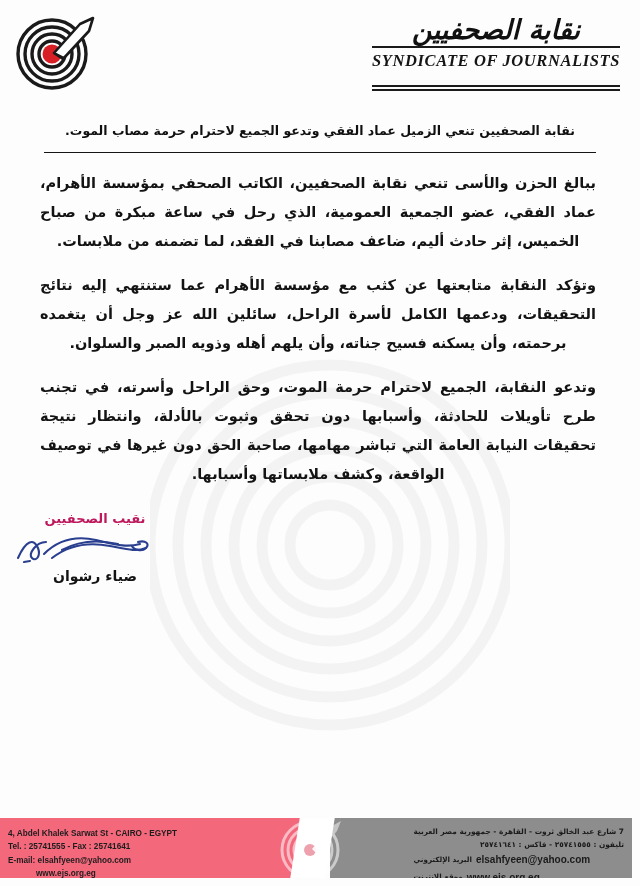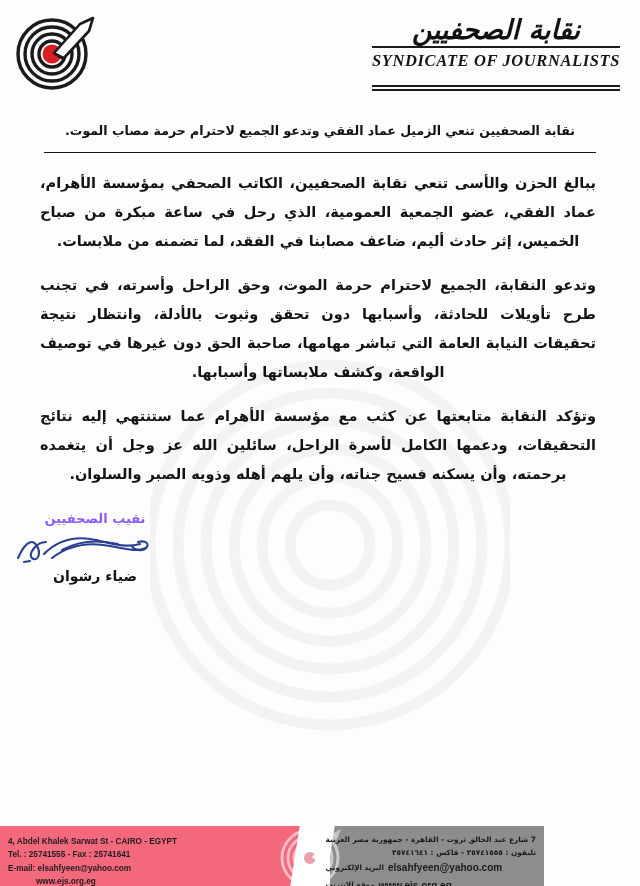--- a/index.html
+++ b/index.html
@@ -108,42 +108,42 @@
     position:relative;z-index:2;
     direction:rtl;
     margin-top:22px;
     margin-right:180px;
     width:190px;
     text-align:center;
   }
   .sig-title{
     font-size:13px;
     font-weight:700;
-    color:#8b5cf6;
+    color:#be185d;
     letter-spacing:-.2px;
   }
   .sig-scribble{
     height:42px;
     margin:2px 0 0 0;
     position:relative;
   }
   .sig-scribble svg{display:block;width:100%;height:100%;}
   .sig-name{
     font-size:14px;
     font-weight:700;
     color:#131313;
     letter-spacing:-.2px;
     margin-top:-2px;
   }
 
   
   .footer{
     position:absolute;
-    left:0;bottom:0;
-    width:544px;height:60px;
+    left:0;bottom:8px;
+    width:632px;height:60px;
     z-index:3;
     overflow:hidden;
   }
   .footer-bands{
     position:absolute;inset:0;display:flex;
   }
   .band-pink{
     width:305px;height:100%;
     background:#f4687c;
   }
@@ -236,22 +236,22 @@
       <div class="masthead-ar">نقابة الصحفيين</div>
       <div class="masthead-en">SYNDICATE OF JOURNALISTS</div>
       <div class="masthead-rule"></div>
     </div>
   </div>
 
   <div class="headline">نقابة الصحفيين تنعي الزميل عماد الفقي وتدعو الجميع لاحترام حرمة مصاب الموت.</div>
 
   <div class="body-text">
     <p>ببالغ الحزن والأسى تنعي نقابة الصحفيين، الكاتب الصحفي بمؤسسة الأهرام، عماد الفقي، عضو الجمعية العمومية، الذي رحل في ساعة مبكرة من صباح الخميس، إثر حادث أليم، ضاعف مصابنا في الفقد، لما تضمنه من ملابسات.</p>
+    <p>وتؤكد النقابة متابعتها عن كثب مع مؤسسة الأهرام عما ستنتهي إليه نتائج التحقيقات، ودعمها الكامل لأسرة الراحل، سائلين الله عز وجل أن يتغمده برحمته، وأن يسكنه فسيح جناته، وأن يلهم أهله وذويه الصبر والسلوان.</p>
     <p>وتدعو النقابة، الجميع لاحترام حرمة الموت، وحق الراحل وأسرته، في تجنب طرح تأويلات للحادثة، وأسبابها دون تحقق وثبوت بالأدلة، وانتظار نتيجة تحقيقات النيابة العامة التي تباشر مهامها، صاحبة الحق دون غيرها في توصيف الواقعة، وكشف ملابساتها وأسبابها.</p>
-    <p>وتؤكد النقابة متابعتها عن كثب مع مؤسسة الأهرام عما ستنتهي إليه نتائج التحقيقات، ودعمها الكامل لأسرة الراحل، سائلين الله عز وجل أن يتغمده برحمته، وأن يسكنه فسيح جناته، وأن يلهم أهله وذويه الصبر والسلوان.</p>
   </div>
 
   <div class="signature-block">
     <div class="sig-title">نقيب الصحفيين</div>
     <div class="sig-scribble">
       <svg viewBox="0 0 190 42" xmlns="http://www.w3.org/2000/svg">
         <g fill="none" stroke="#2a3f8f" stroke-width="2.1" stroke-linecap="round">
           <path d="M18 30 C26 12 34 10 38 20 C41 28 36 34 32 30 C28 26 36 14 46 14"></path>
           <path d="M44 26 C60 10 78 8 96 12 C114 16 126 20 140 16"></path>
           <path d="M52 30 C70 16 90 14 110 18 C126 21 136 24 146 20"></path>

